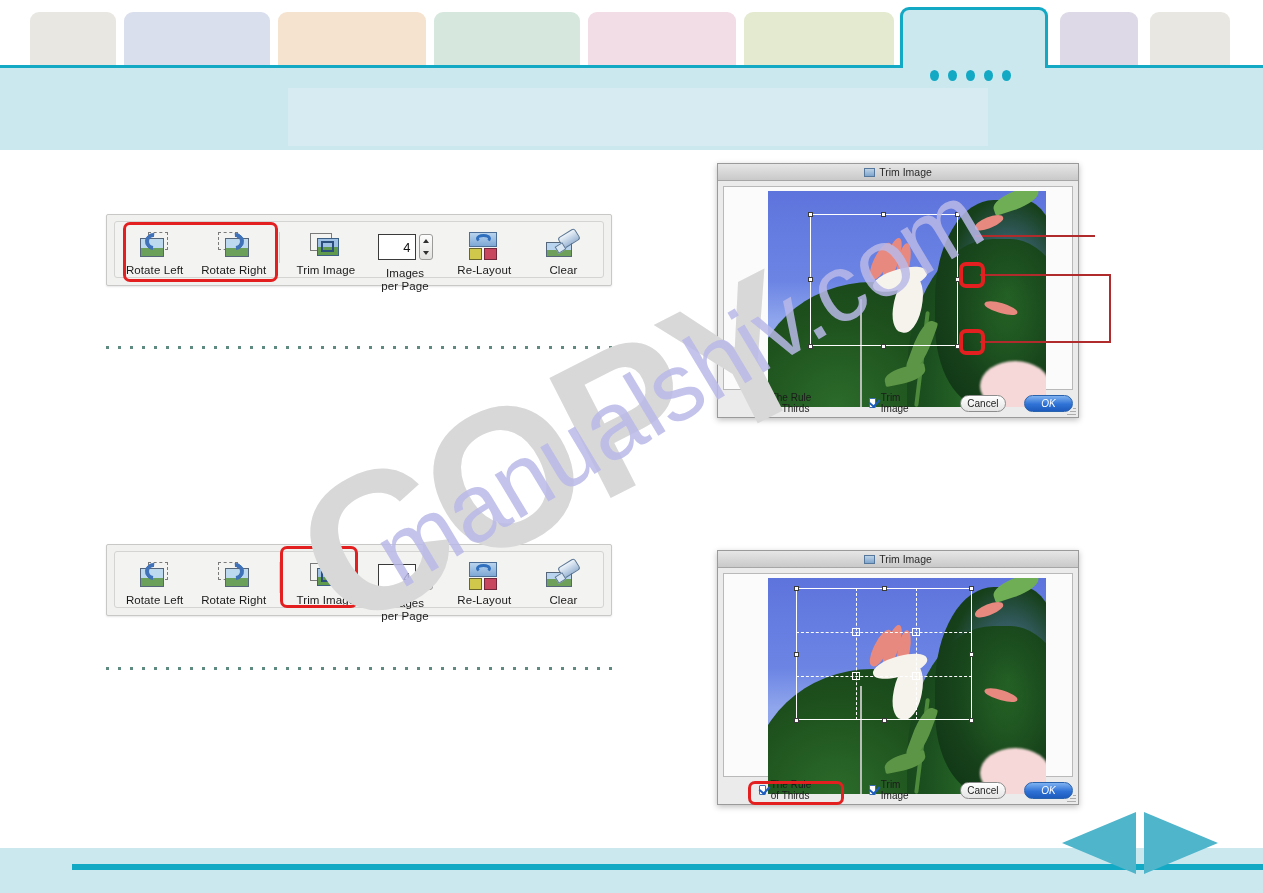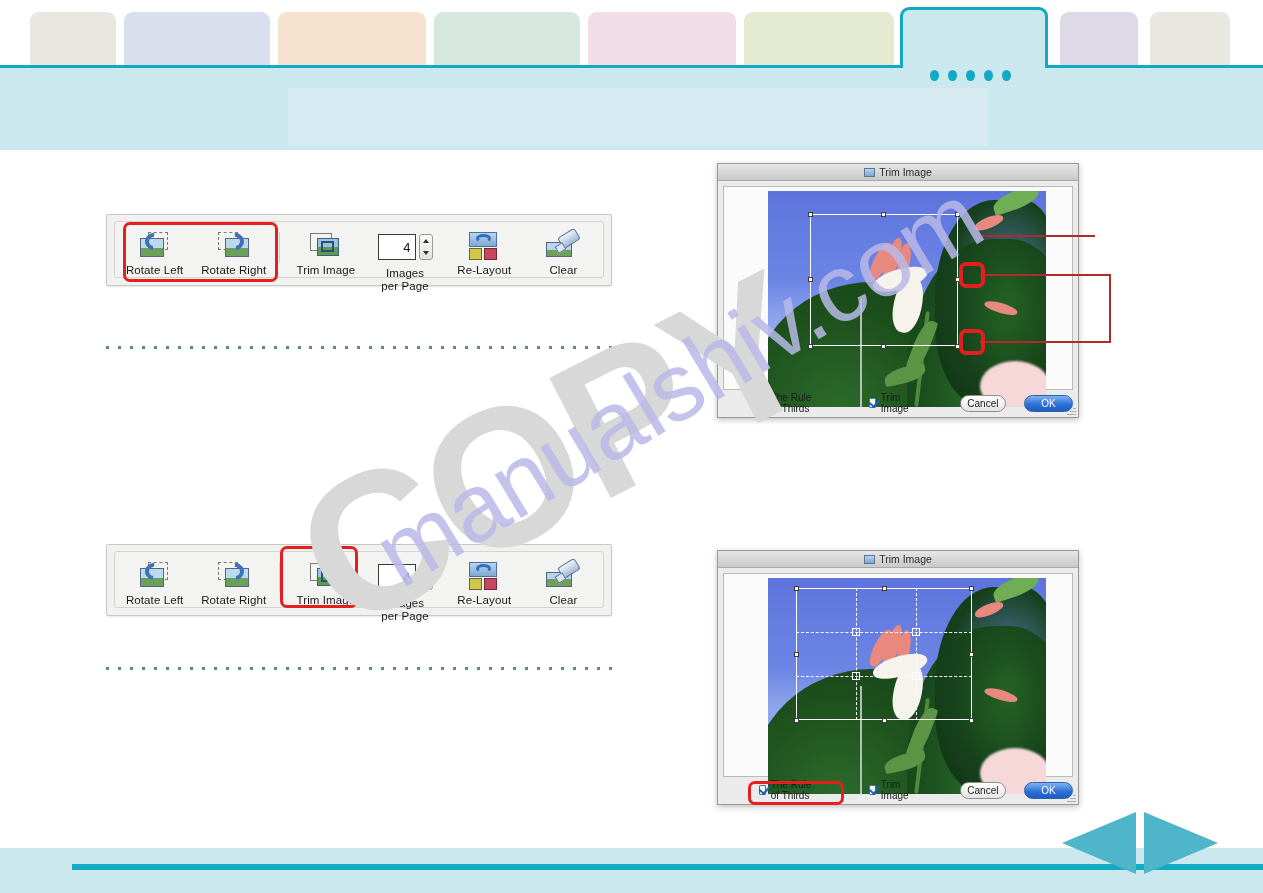--- a/index.html
+++ b/index.html
@@ -161,20 +161,21 @@
     border:solid #1c5bbf; border-width:0 2px 2px 0; transform: rotate(42deg);
   }
   .btn {
     height:17px; border-radius:9px; font-size:10px; display:flex;
     align-items:center; justify-content:center; color:#1c1c1c;
     border:1px solid #8d8d8d; background: linear-gradient(#ffffff,#e4e4e4);
   }
   .btn.primary {
     color:#fff; border:1px solid #2a63ad;
     background: linear-gradient(#7fb2f0,#2f72d6 55%,#1e5bbd);
+    font-style: italic;
   }
   .resize-grip { position:absolute; right:2px; bottom:1px; width:9px; height:9px; opacity:.55; }
   .resize-grip i { position:absolute; right:0; height:1px; background:#7a7a7a; }
 
   
   .callout { position:absolute; background:#b02b2b; }
 
   
   .wm-copy {
     position:absolute; left:300px; top:330px; width:560px; height:300px;

